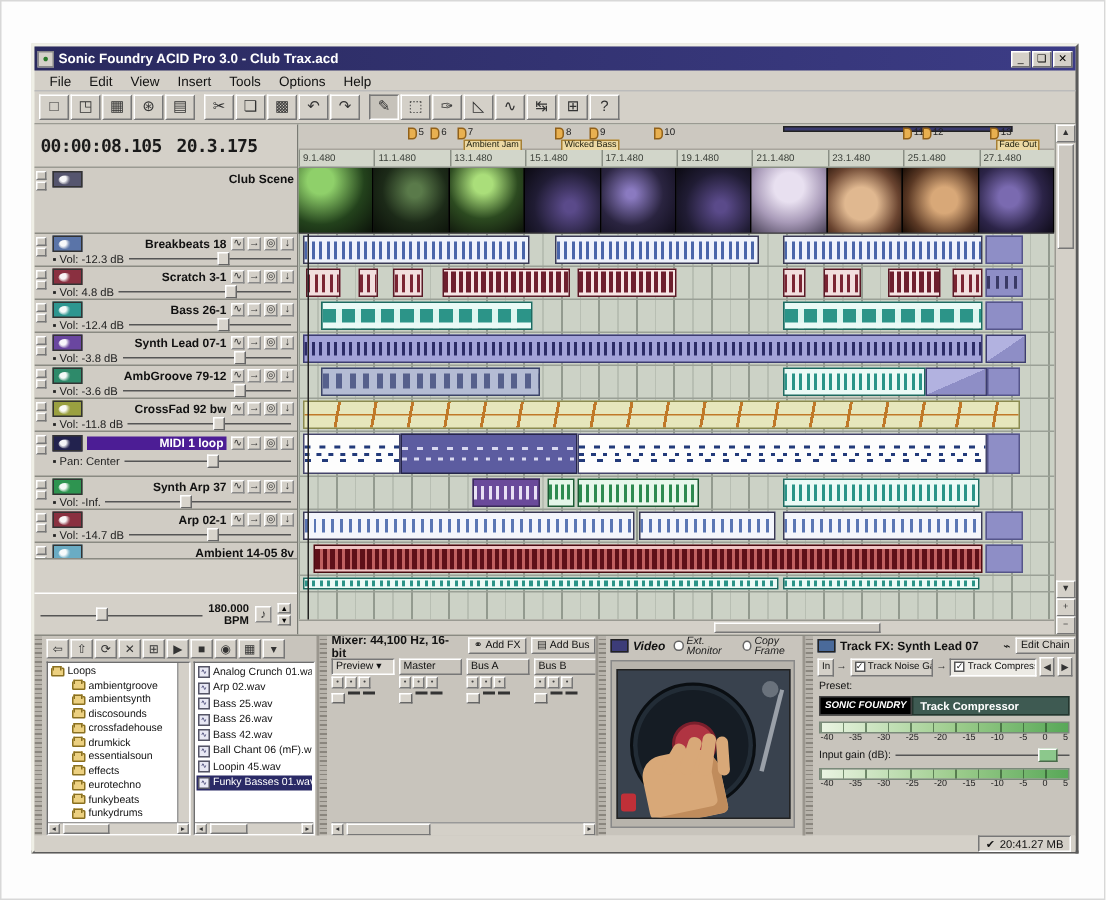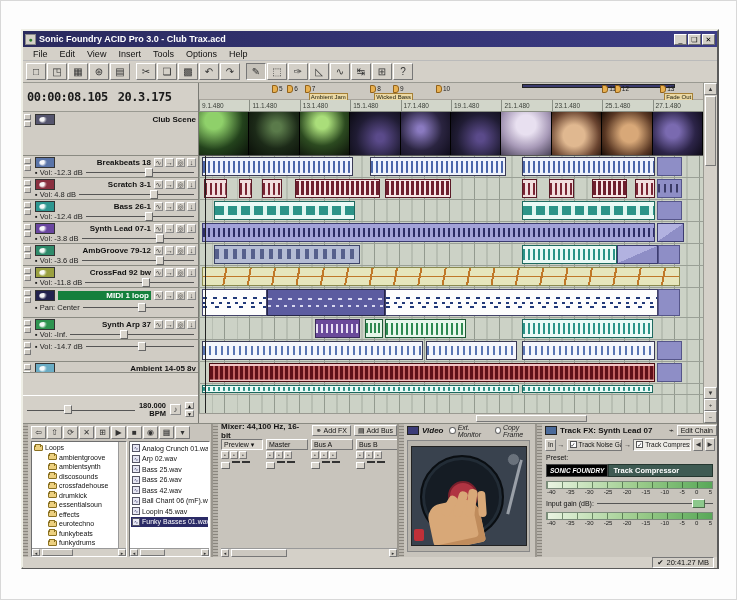--- a/index.html
+++ b/index.html
@@ -90,21 +90,21 @@
 
   
   .thead{position:relative;border-bottom:1px solid #8a8a82;background:#d0ccc4;display:flex;flex-direction:column;padding:1px 2px 0 12px;overflow:hidden;}
   .tgrip{position:absolute;left:1px;top:2px;display:flex;flex-direction:column;gap:1px;}
   .tgrip span{width:7px;height:6px;border:1px solid;border-color:#fff #777 #777 #fff;background:#ccc8c0;font-size:4px;line-height:3px;text-align:center;color:#555;}
   .thtop{display:flex;align-items:center;gap:3px;height:13px;}
   .ticon{width:20px;height:11px;flex:none;border:1px solid #333;position:relative;}
   .ticon::after{content:"";position:absolute;left:3px;top:2px;width:9px;height:6px;border-radius:50%;
                 background:radial-gradient(circle at 35% 35%,rgba(255,255,255,.95) 0 28%,rgba(255,255,255,.25) 55%,transparent 70%);}
   .tname{font-size:8px;font-weight:bold;color:#111;white-space:nowrap;overflow:hidden;flex:1;text-align:right;}
-  .tname.sel{background:#15803d;color:#fff;padding:0 2px;}
+  .tname.sel{background:#4c1d95;color:#fff;padding:0 2px;}
   .thicons{display:flex;gap:2px;flex:none;}
   .thico{width:9px;height:9px;font-size:7px;line-height:8px;text-align:center;color:#333;border:1px solid;border-color:#fff #888 #888 #fff;background:#d4d0c8;}
   .thbot{display:flex;align-items:center;gap:3px;height:11px;font-size:7.5px;color:#222;}
   .vslider{flex:1;height:9px;position:relative;margin-right:2px;}
   .vslider::before{content:"";position:absolute;left:0;right:0;top:4px;height:1px;background:#555;}
   .vthumb{position:absolute;top:0;width:8px;height:9px;border:1px solid;border-color:#fff #666 #666 #fff;background:#d8d4cc;}
 
   #tempobar{flex:none;height:28px;border-top:1px solid #fff;display:flex;align-items:center;gap:4px;padding:0 4px;}
   #temposlider{flex:1;height:10px;position:relative;}
   #temposlider::before{content:"";position:absolute;left:0;right:0;top:5px;height:1px;background:#555;}
@@ -437,20 +437,30 @@
                 <div class="vslider">
                   <div class="vthumb" style="left: 40%;"></div>
                 </div>
               </div>
             </div>
             <div class="thead" style="height: 22px; flex: 0 0 auto;">
               <div class="tgrip">
                 <span></span>
                 <span></span>
               </div>
+              <div class="thtop">
+                <div class="ticon" style="background: rgb(138, 48, 64);"></div>
+                <div class="tname">Arp 02-1</div>
+                <div class="thicons">
+                  <span class="thico">∿</span>
+                  <span class="thico">→</span>
+                  <span class="thico">◎</span>
+                  <span class="thico">↓</span>
+                </div>
+              </div>
               <div class="thbot">
                 <span>▪ Vol: -14.7 dB</span>
                 <div class="vslider">
                   <div class="vthumb" style="left: 48%;"></div>
                 </div>
               </div>
             </div>
             <div class="thead" style="height: 11px; flex: 0 0 auto;">
               <div class="tgrip">
                 <span></span>

